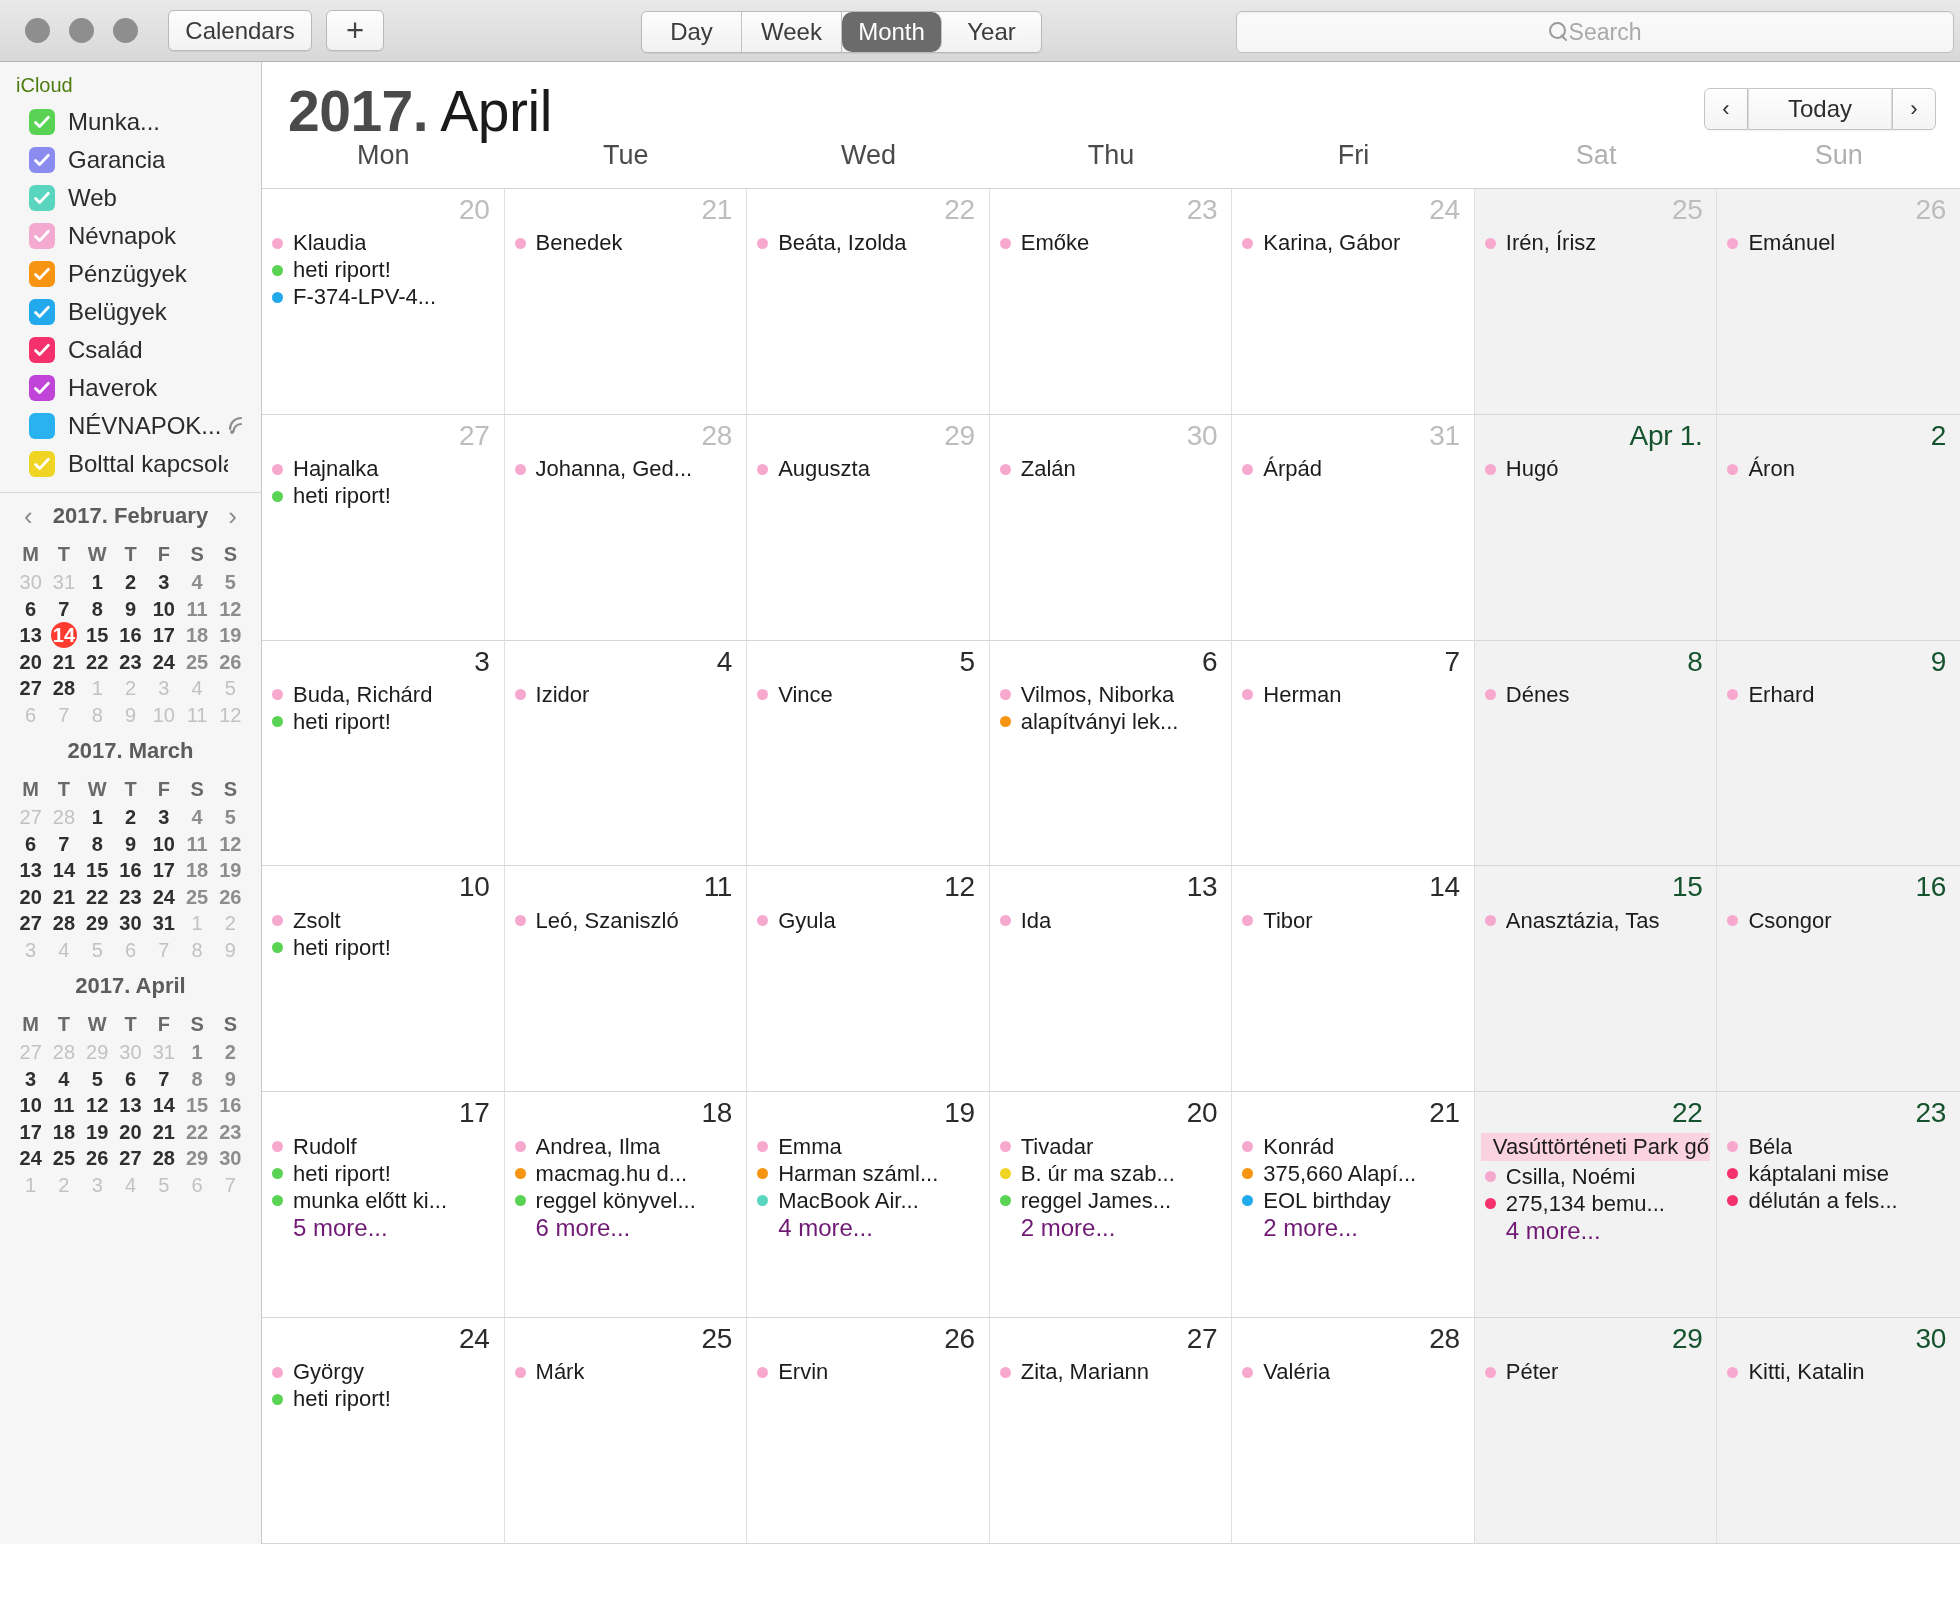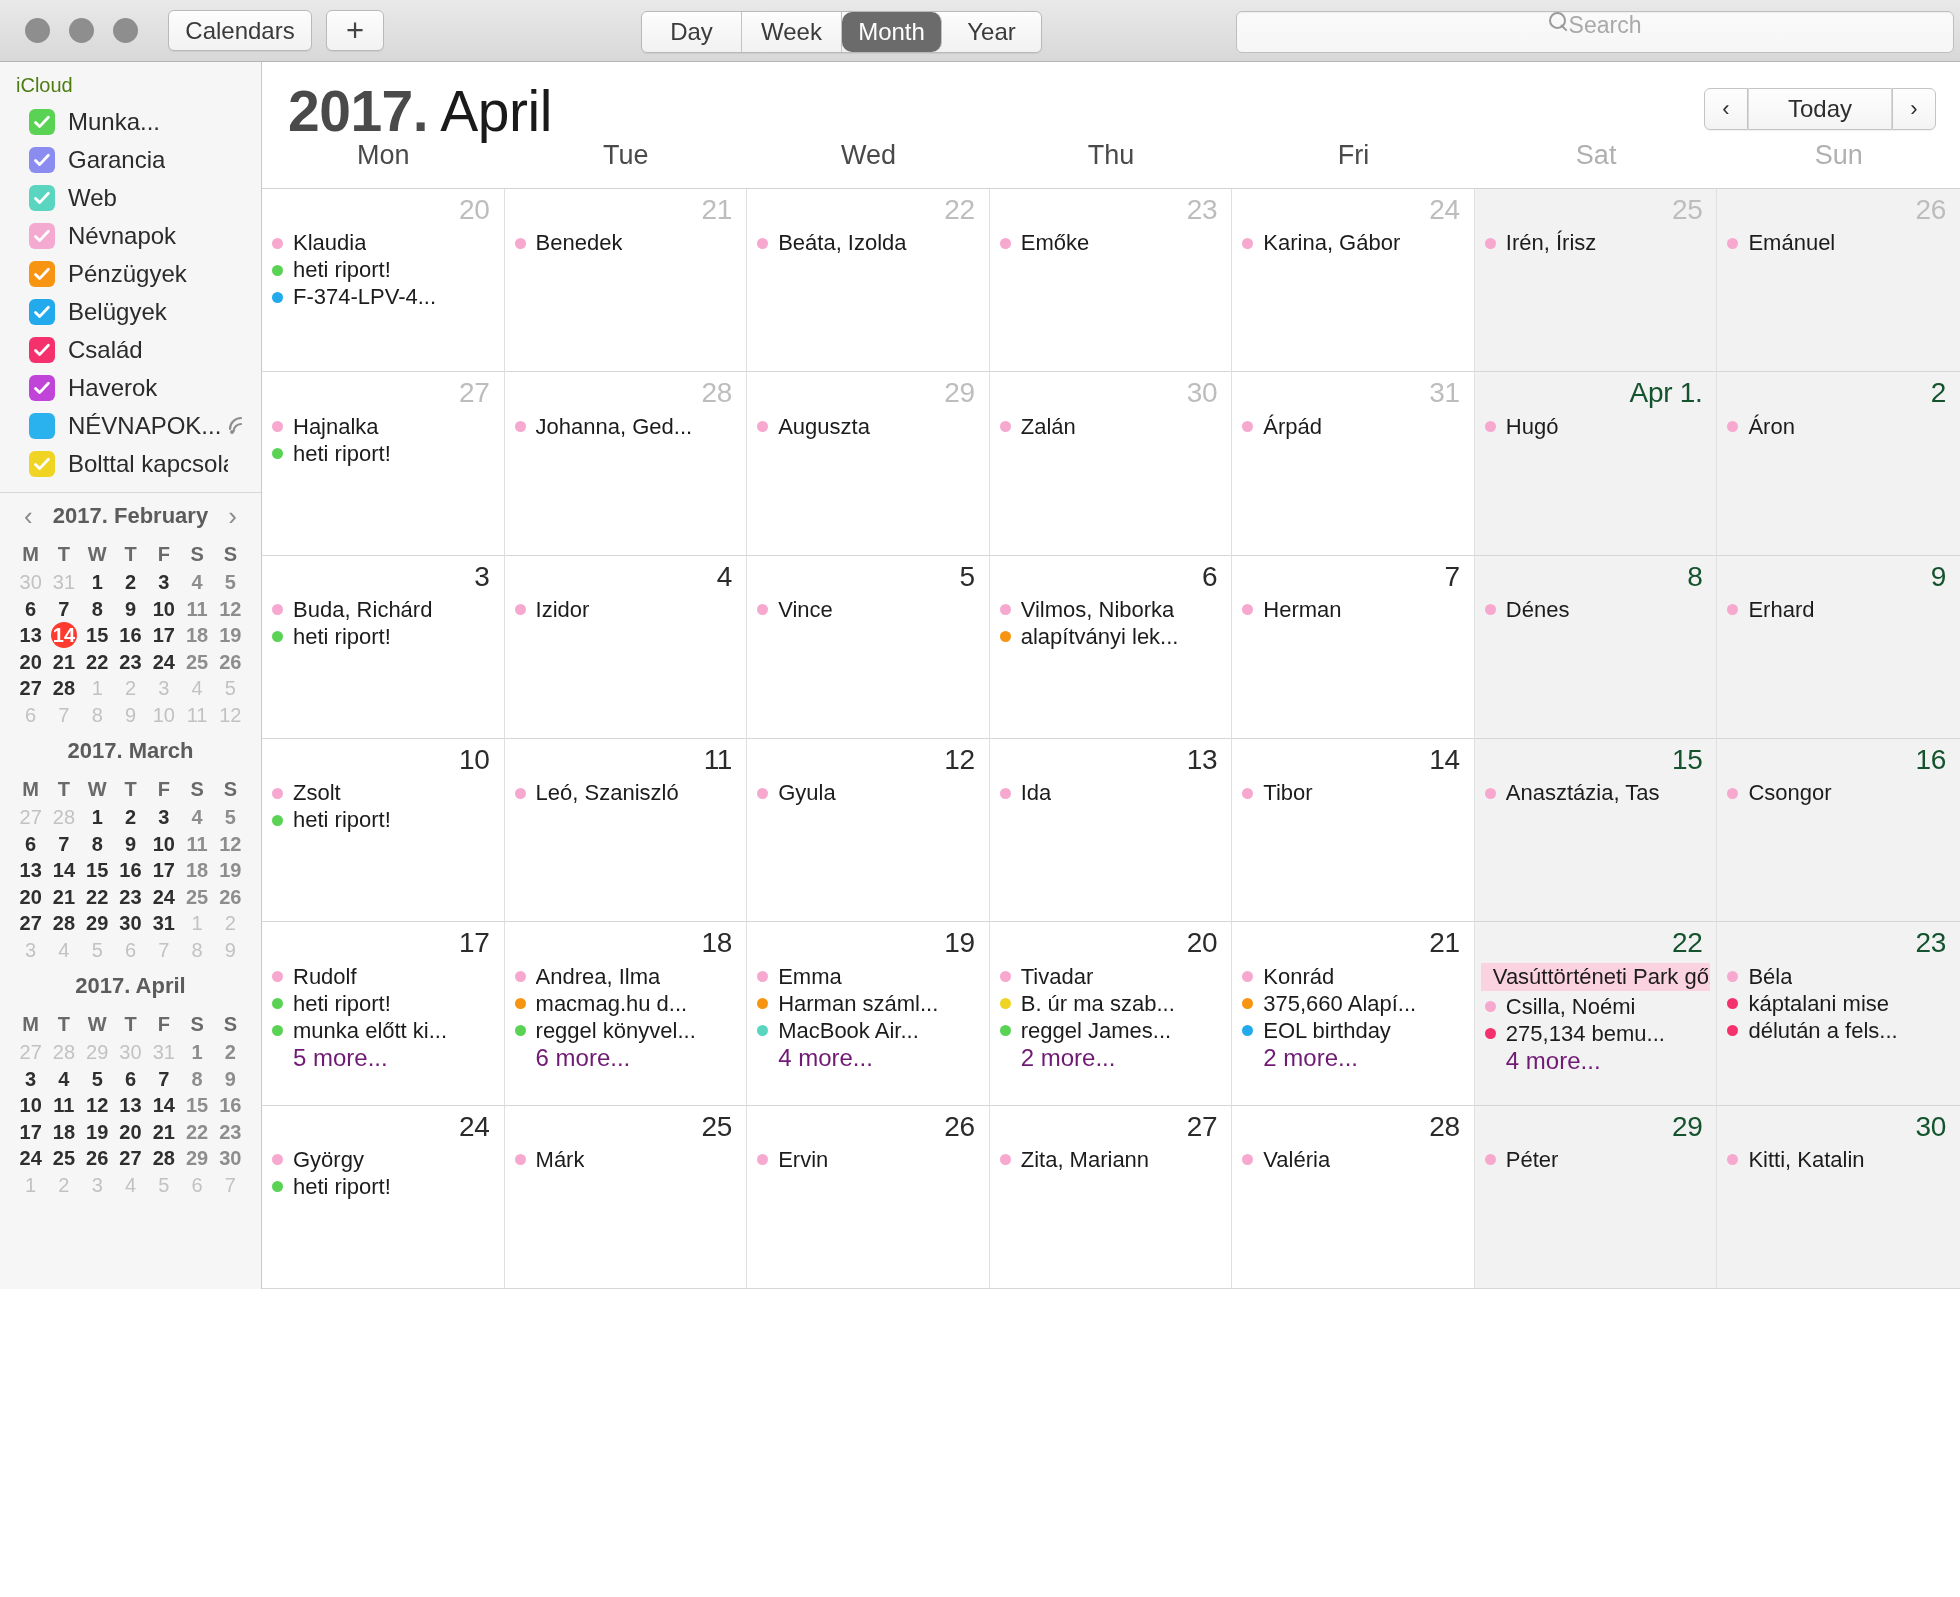--- a/index.html
+++ b/index.html
@@ -2,21 +2,21 @@
 <html><head>
 <meta charset="utf-8">
 <style>
   html,body{margin:0;padding:0;}
   body{
     width:1960px;height:1597px;overflow:hidden;
     font-family:"Liberation Sans","DejaVu Sans",sans-serif;
     background:#ffffff;
     -webkit-font-smoothing:antialiased;
   }
-  .app{width:1960px;height:1289px;position:relative;display:flex;flex-direction:column;}
+  .app{width:1960px;height:1544px;position:relative;display:flex;flex-direction:column;}
 
   
   .toolbar{
     height:61px;flex:0 0 61px;position:relative;
     background:linear-gradient(to bottom,#e9e9e9 0%,#d8d8d8 100%);
     border-bottom:1px solid #b4b4b4;
     display:flex;align-items:center;
   }
   .traffic{display:flex;align-items:center;gap:19px;margin-left:25px;}
   .tl{width:25px;height:25px;border-radius:50%;background:#8e8e8e;}
@@ -38,21 +38,21 @@
   .seg div{
     width:99px;display:flex;align-items:center;justify-content:center;
     font-size:24px;color:#3b3b3b;border-right:1px solid #c3c3c3;cursor:default;
   }
   .seg div:last-child{border-right:none;}
   .seg div.active{background:#6b6b6b;color:#fff;border-radius:10px;}
   .searchbox{
     position:absolute;left:1236px;top:11px;width:716px;height:40px;
     border:1px solid #bfbfbf;border-radius:6px;
     background:linear-gradient(to bottom,#fafafa,#f6f6f6);
-    display:flex;justify-content:center;
+    display:flex;align-items:center;justify-content:center;
     box-shadow:0 1px 1px rgba(0,0,0,.05) inset;
   }
   .searchbox .sicon{width:20px;height:20px;position:relative;display:block;}
   .searchbox .sicon:before{
     content:"";position:absolute;left:0;top:0;width:13px;height:13px;
     border:2px solid #9a9a9a;border-radius:50%;
   }
   .searchbox .sicon:after{
     content:"";position:absolute;left:12px;top:12px;width:8px;height:2px;
     background:#9a9a9a;transform:rotate(45deg);transform-origin:left center;

